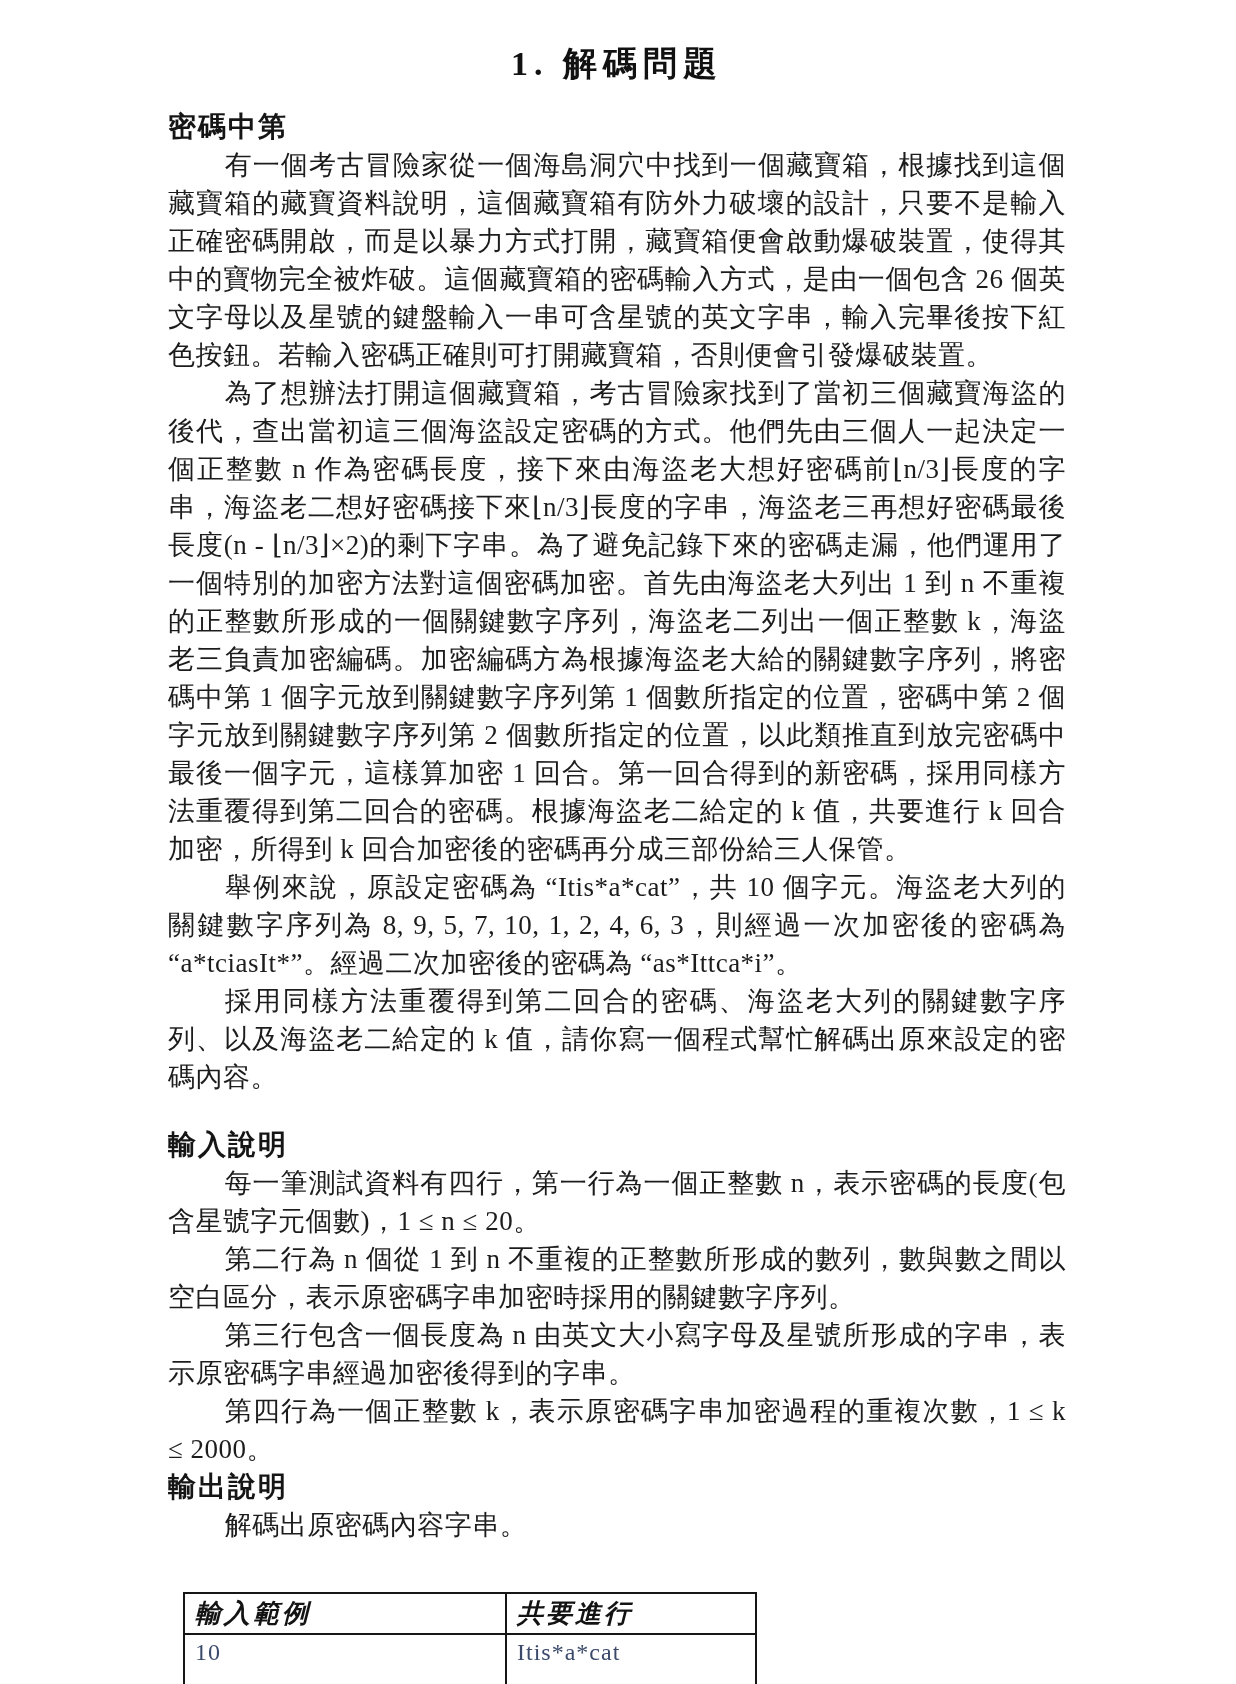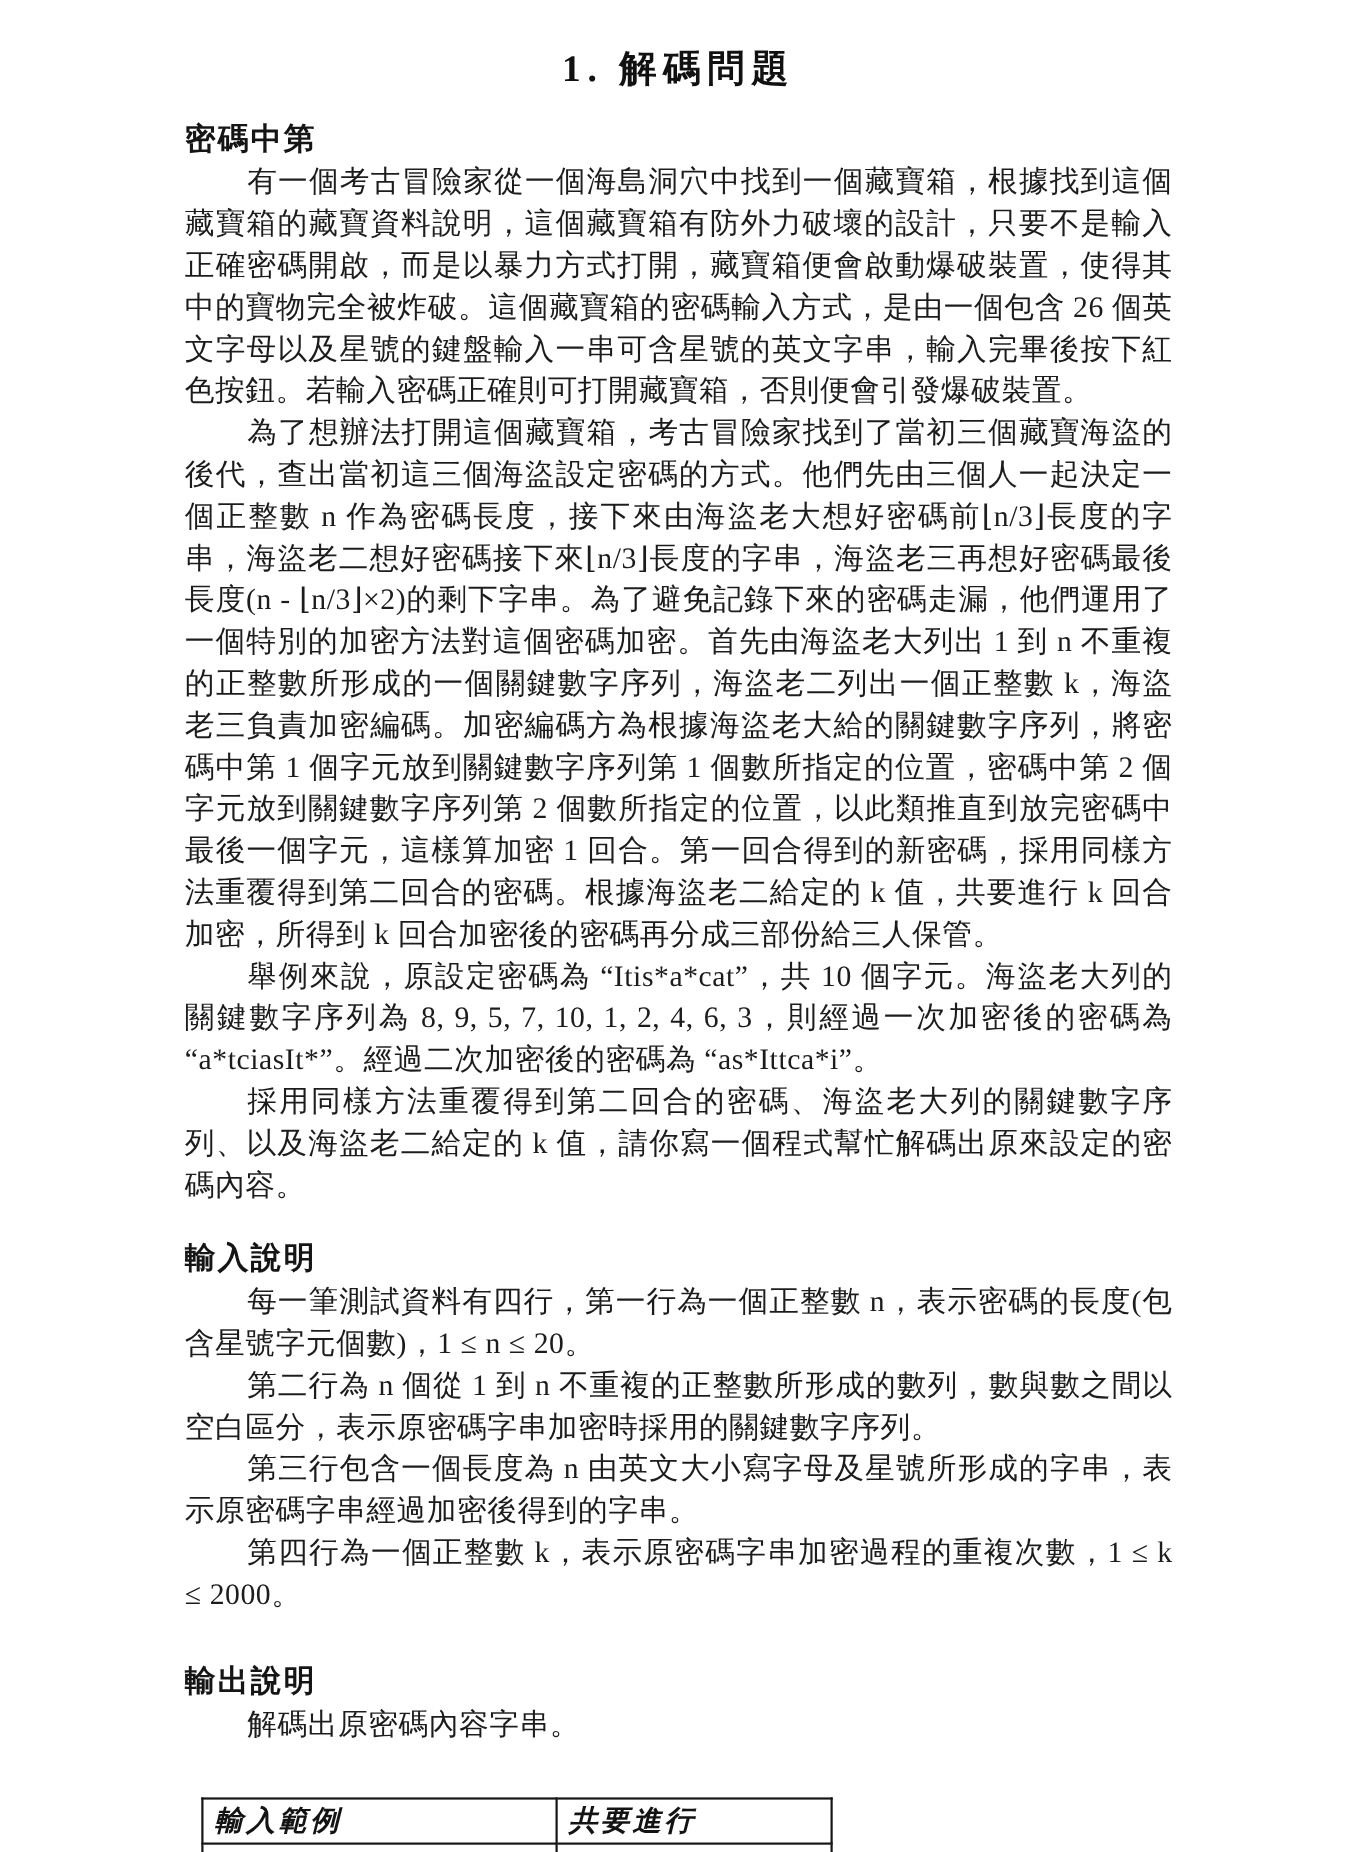--- a/index.html
+++ b/index.html
@@ -25,21 +25,21 @@
   }
   .section-heading {
     font-size: 28px;
     font-weight: bold;
     line-height: 38px;
     letter-spacing: 2px;
     color: #151515;
   }
   .heading-problem { margin-top: 24px; }
   .heading-input  { margin-top: 30px; }
-  .heading-output { margin-top: 42px; }
+  .heading-output { }
   .doc-paragraph {
     font-size: 27px;
     line-height: 38px;
     text-align: justify;
     text-indent: 2.1em;
     letter-spacing: 0.5px;
     color: #1c1c1c;
   }
   .example-table {
     margin-top: 48px;

